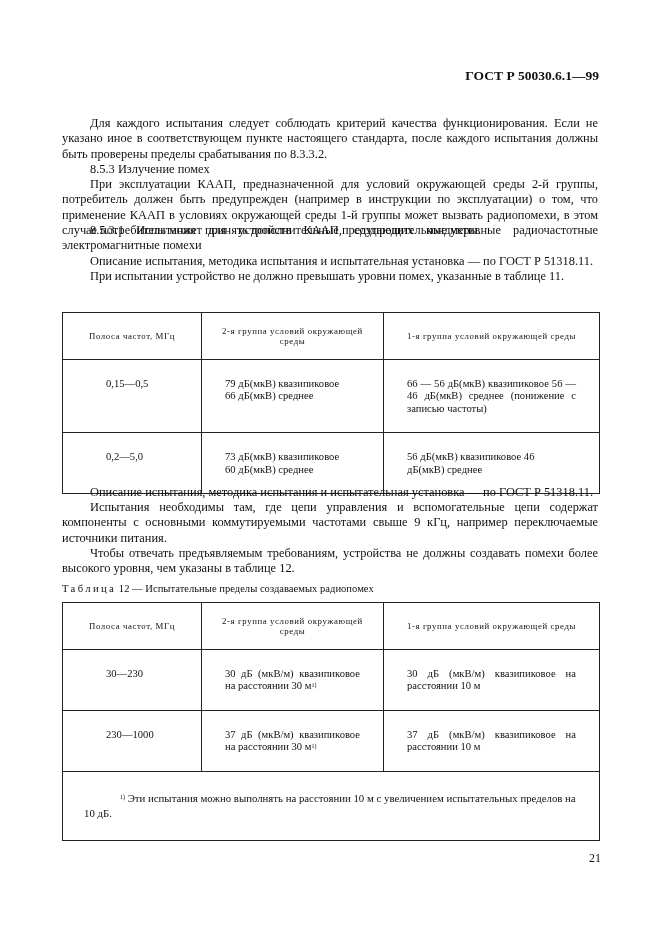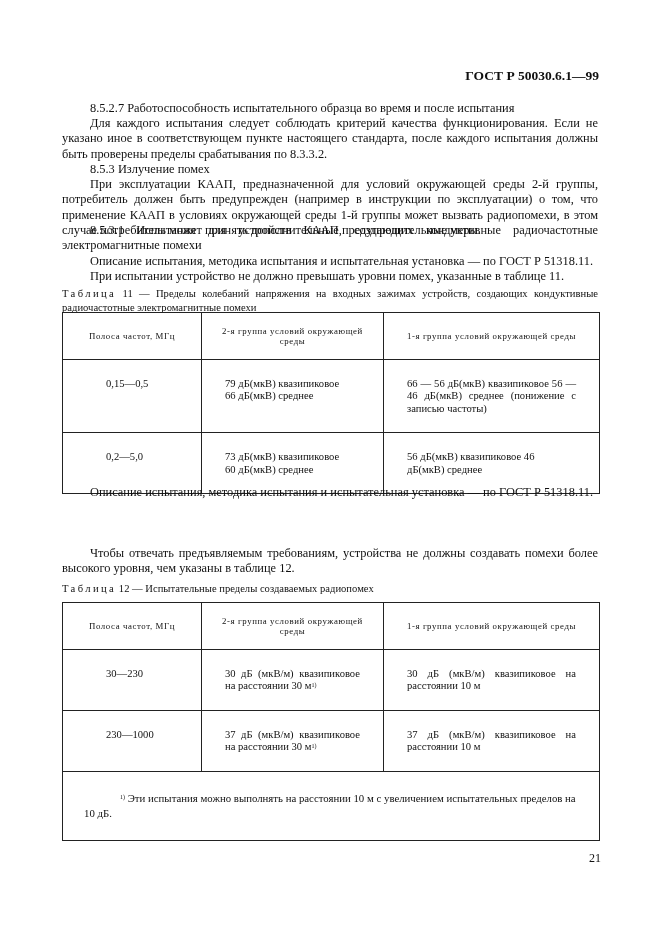--- a/index.html
+++ b/index.html
@@ -21,29 +21,27 @@
   sup { font-size:6px; vertical-align:top; position:relative; top:-1px; }
   .pagenum { position:absolute; left:589px; top:851px; font-size:12px; }
 </style>
 </head>
 <body>
 
 <div class="page">
 
   <div class="header">ГОСТ Р 50030.6.1—99</div>
 
-  <p class="p ind" style="top:101px;">8.5.2.7 Работоспособность испытательного образца во время и после испытания</p>
   <p class="p ind" style="top:116px;">Для каждого испытания следует соблюдать критерий качества функционирования. Если не указано иное в соответствующем пункте настоящего стандарта, после каждого испытания должны быть проверены пределы срабатывания по 8.3.3.2.</p>
   <p class="p ind" style="top:162px;">8.5.3 Излучение помех</p>
   <p class="p ind" style="top:177px;">При эксплуатации КААП, предназначенной для условий окружающей среды 2-й группы, потребитель должен быть предупрежден (например в инструкции по эксплуатации) о том, что применение КААП в условиях окружающей среды 1-й группы может вызвать радиопомехи, в этом случае потребитель может  принять дополнительные предупредительные меры.</p>
   <p class="p ind" style="top:223px;">8.5.3.1 Испытания для устройств КААП, создающих кондуктивные радиочастотные электромагнитные помехи</p>
   <p class="p ind" style="top:254px;">Описание испытания, методика испытания и испытательная установка — по ГОСТ Р 51318.11.</p>
   <p class="p ind" style="top:269px;">При испытании устройство не должно превышать уровни помех, указанные в таблице 11.</p>
 
-  <p class="caption" style="top:287px;"><span class="sp">Таблица</span> <span>11 — Пределы колебаний напряжения на входных зажимах устройств, создающих кондуктивные радиочастотные электромагнитные помехи</span></p>
 
   <table style="top:312px;">
     <colgroup>
         <col style="width:139px">
         <col style="width:182px">
         <col style="width:216px">
       </colgroup>
     <tbody>
         <tr style="height:28px;">
       <th>Полоса частот, МГц</th>
@@ -75,20 +73,21 @@
             </div>
           </td>
       <td class="c3">
             <div class="cell" style="width:150px;text-align:left;">56 дБ(мкВ) квазипиковое 46 дБ(мкВ) среднее</div>
           </td>
     </tr>
   </tbody>
     </table>
 
   <p class="p ind" style="top:485px;">Описание испытания, методика испытания и испытательная установка — по ГОСТ Р 51318.11.</p>
+  <p class="p ind" style="top:500px;">Испытания необходимы там, где цепи управления и вспомогательные цепи содержат компоненты с основными коммутируемыми частотами свыше 9 кГц, например переключаемые источники питания.</p>
   <p class="p ind" style="top:546px;">Чтобы отвечать предъявляемым требованиям, устройства не должны создавать помехи более высокого уровня, чем указаны в таблице 12.</p>
 
   <p class="caption" style="top:582px;"><span class="sp">Таблица</span> <span>12 — Испытательные пределы создаваемых радиопомех</span></p>
 
   <table style="top:602px;">
     <colgroup>
         <col style="width:139px">
         <col style="width:182px">
         <col style="width:216px">
       </colgroup>

